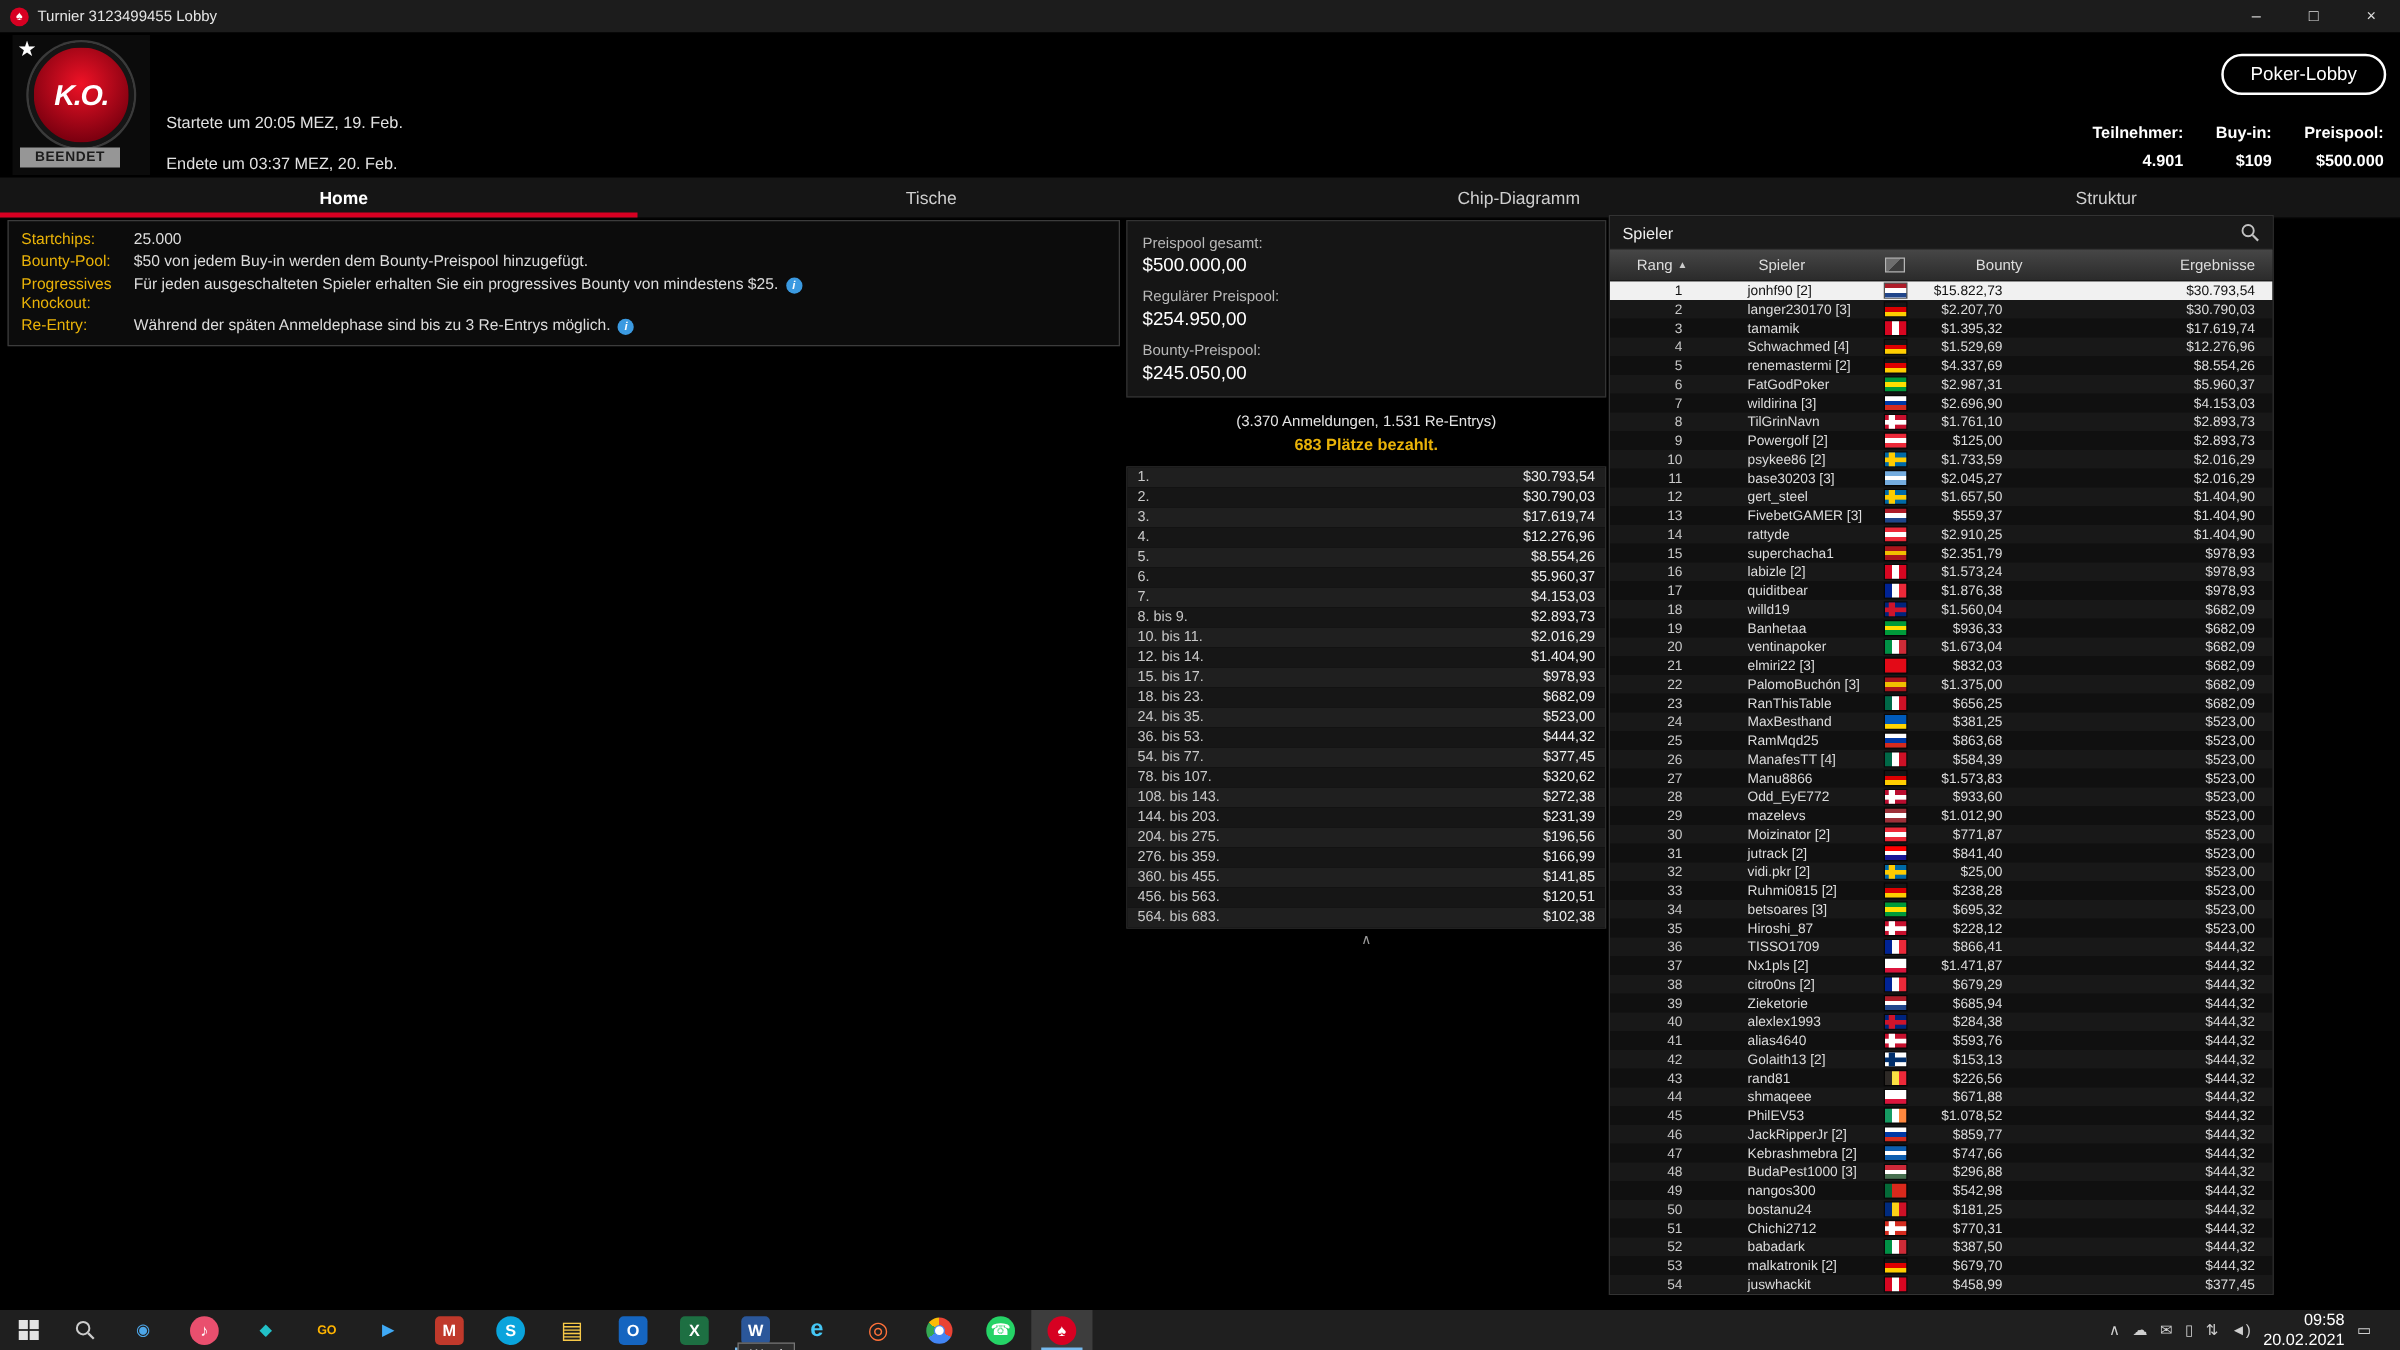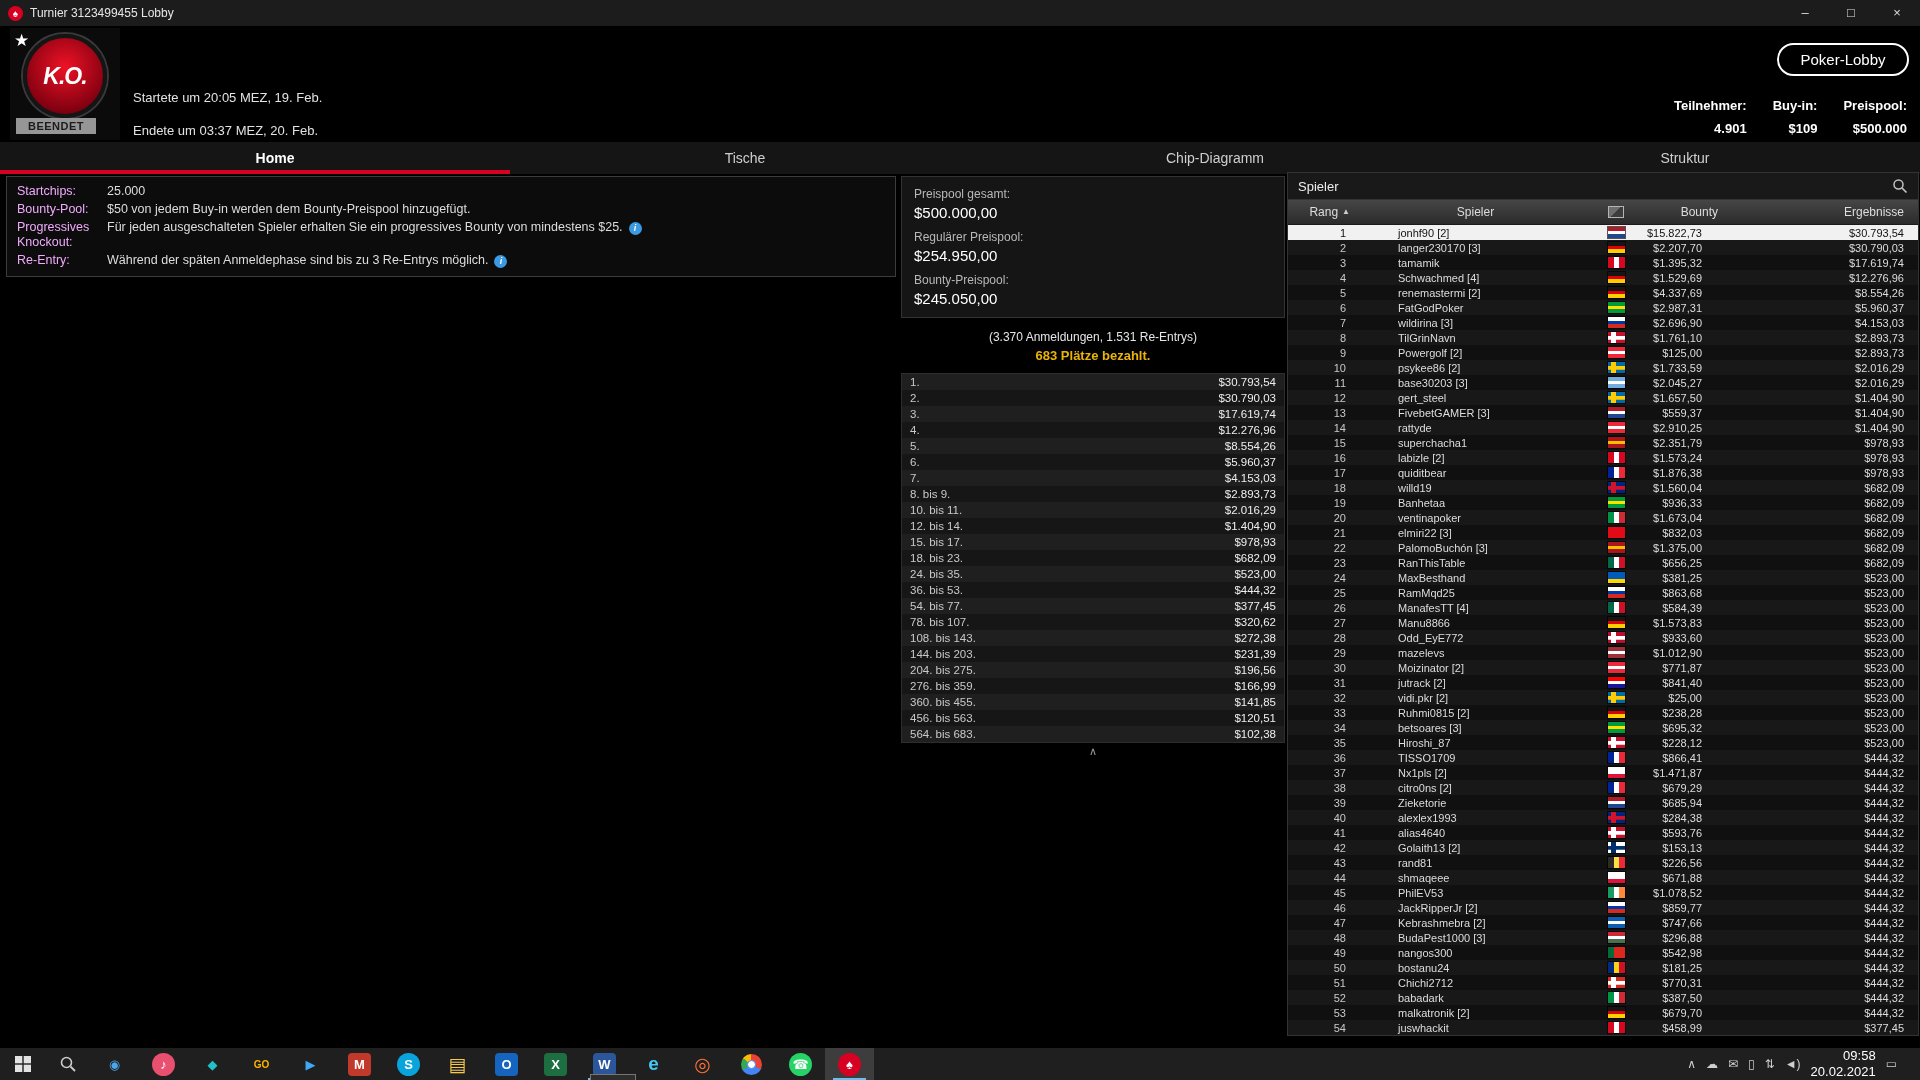--- a/index.html
+++ b/index.html
@@ -35,21 +35,21 @@
   
   .tab-bar{position:absolute;left:0;top:142px;width:1920px;height:33px;background:#151515;display:flex;border-bottom:1px solid #000;box-sizing:border-box;}
   .tab{flex:1;display:flex;align-items:center;justify-content:center;font-size:14px;color:#cfcfcf;position:relative;cursor:pointer;}
   .tab.active{color:#fff;font-weight:bold;padding-left:40px;}
   .tab.active::after{content:"";position:absolute;left:0;right:0;bottom:0;height:4px;background:var(--accent,#d70022);}
 
   
   .info-panel{position:absolute;left:6px;top:176px;width:890px;height:101px;background:#0c0c0c;border:1px solid #3c3c3c;
     box-sizing:border-box;padding:7px 10px;display:flex;flex-direction:column;justify-content:space-between;}
   .info-row{display:flex;font-size:12.5px;color:#ddd;line-height:1.25;}
-  .info-label{width:90px;flex:none;color:#f0abfc;}
+  .info-label{width:90px;flex:none;color:#eab308;}
   .info-text{flex:1;}
   .info-icon{display:inline-block;width:13px;height:13px;border-radius:50%;background:#3b9ae1;color:#fff;font-size:9px;
     line-height:13px;text-align:center;font-style:italic;font-weight:bold;margin-left:6px;cursor:pointer;}
 
   
   .prize-panel{position:absolute;left:901px;top:176px;width:384px;bottom:44px;}
   .pools-box{border:1px solid #333;background:#151515;padding:10px 12px;}
   .pool-label{font-size:12px;color:#b8b8b8;margin-top:9px;}
   .pool-label:first-child{margin-top:0;}
   .pool-value{font-size:15px;color:#fff;margin-top:3px;}
@@ -57,21 +57,21 @@
   .paid-line{text-align:center;font-size:13px;font-weight:bold;color:#eab308;margin-top:4px;}
   .payout-list{margin-top:10px;border:1px solid #2d2d2d;}
   .payout-row{display:flex;justify-content:space-between;height:16px;line-height:16px;padding:0 8px;font-size:11.5px;}
   .payout-row:nth-child(odd){background:#1f1f1f;}
   .payout-row:nth-child(even){background:#161616;}
   .payout-place{color:#c9c9c9;}
   .payout-amount{color:#eee;}
   .scroll-up{text-align:center;color:#9a9a9a;font-size:11px;margin-top:2px;cursor:pointer;}
 
   
-  .players-panel{position:absolute;left:1287px;top:172px;width:632px;bottom:44px;background:#0e0e0e;border:1px solid #333;
+  .players-panel{position:absolute;left:1287px;top:172px;width:532px;bottom:44px;background:#0e0e0e;border:1px solid #333;
     box-sizing:border-box;display:flex;flex-direction:column;}
   .players-title{height:26px;flex:none;display:flex;align-items:center;justify-content:space-between;padding:0 10px;
     background:#191919;border-bottom:1px solid #333;color:#eee;font-size:13px;}
   .players-header{height:24px;flex:none;display:flex;align-items:center;background:linear-gradient(#464646,#2b2b2b);
     color:#ddd;font-size:12px;border-bottom:1px solid #1b1b1b;}
   .col-rank{width:64px;text-align:right;box-sizing:border-box;padding-right:2px;cursor:pointer;}
   .sort-caret{font-size:8px;color:#ccc;margin-left:4px;vertical-align:2px;}
   .col-player{flex:1;text-align:center;cursor:pointer;}
   .col-flag{width:34px;flex:none;display:flex;justify-content:center;cursor:pointer;}
   .flag-outline{width:14px;height:10px;border:1px solid #b5b5b5;background:linear-gradient(135deg,#6e6e6e 0 50%,#3d3d3d 50% 100%);}

